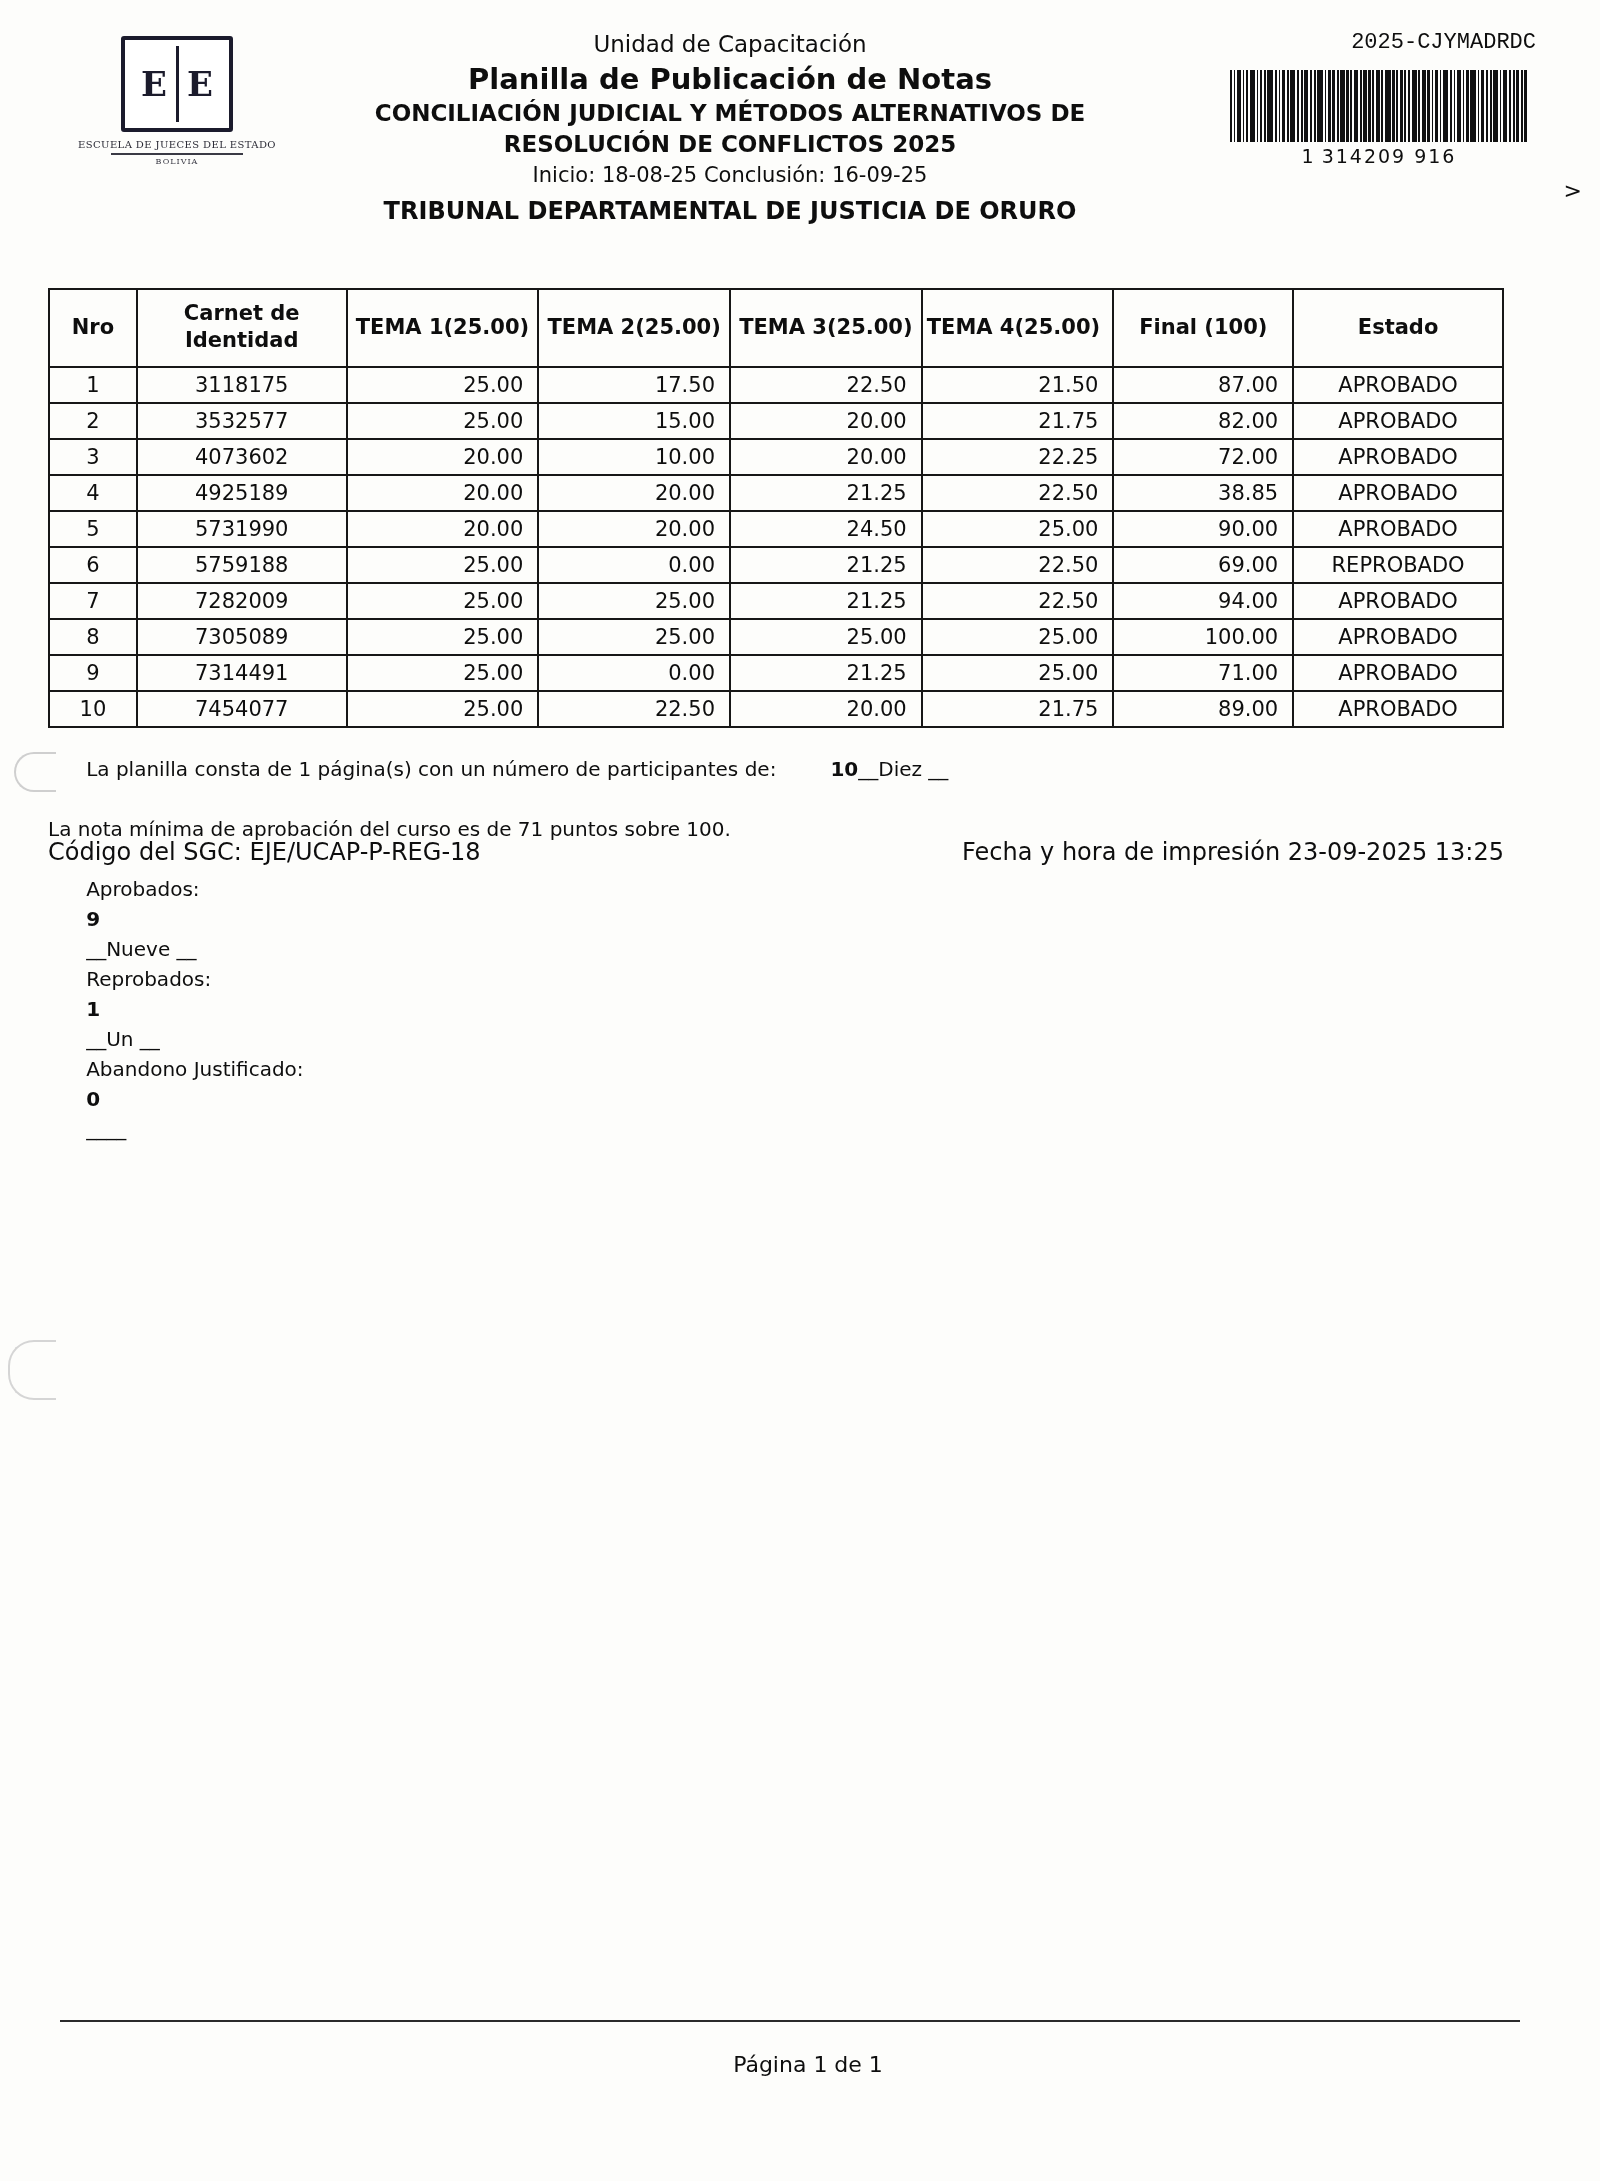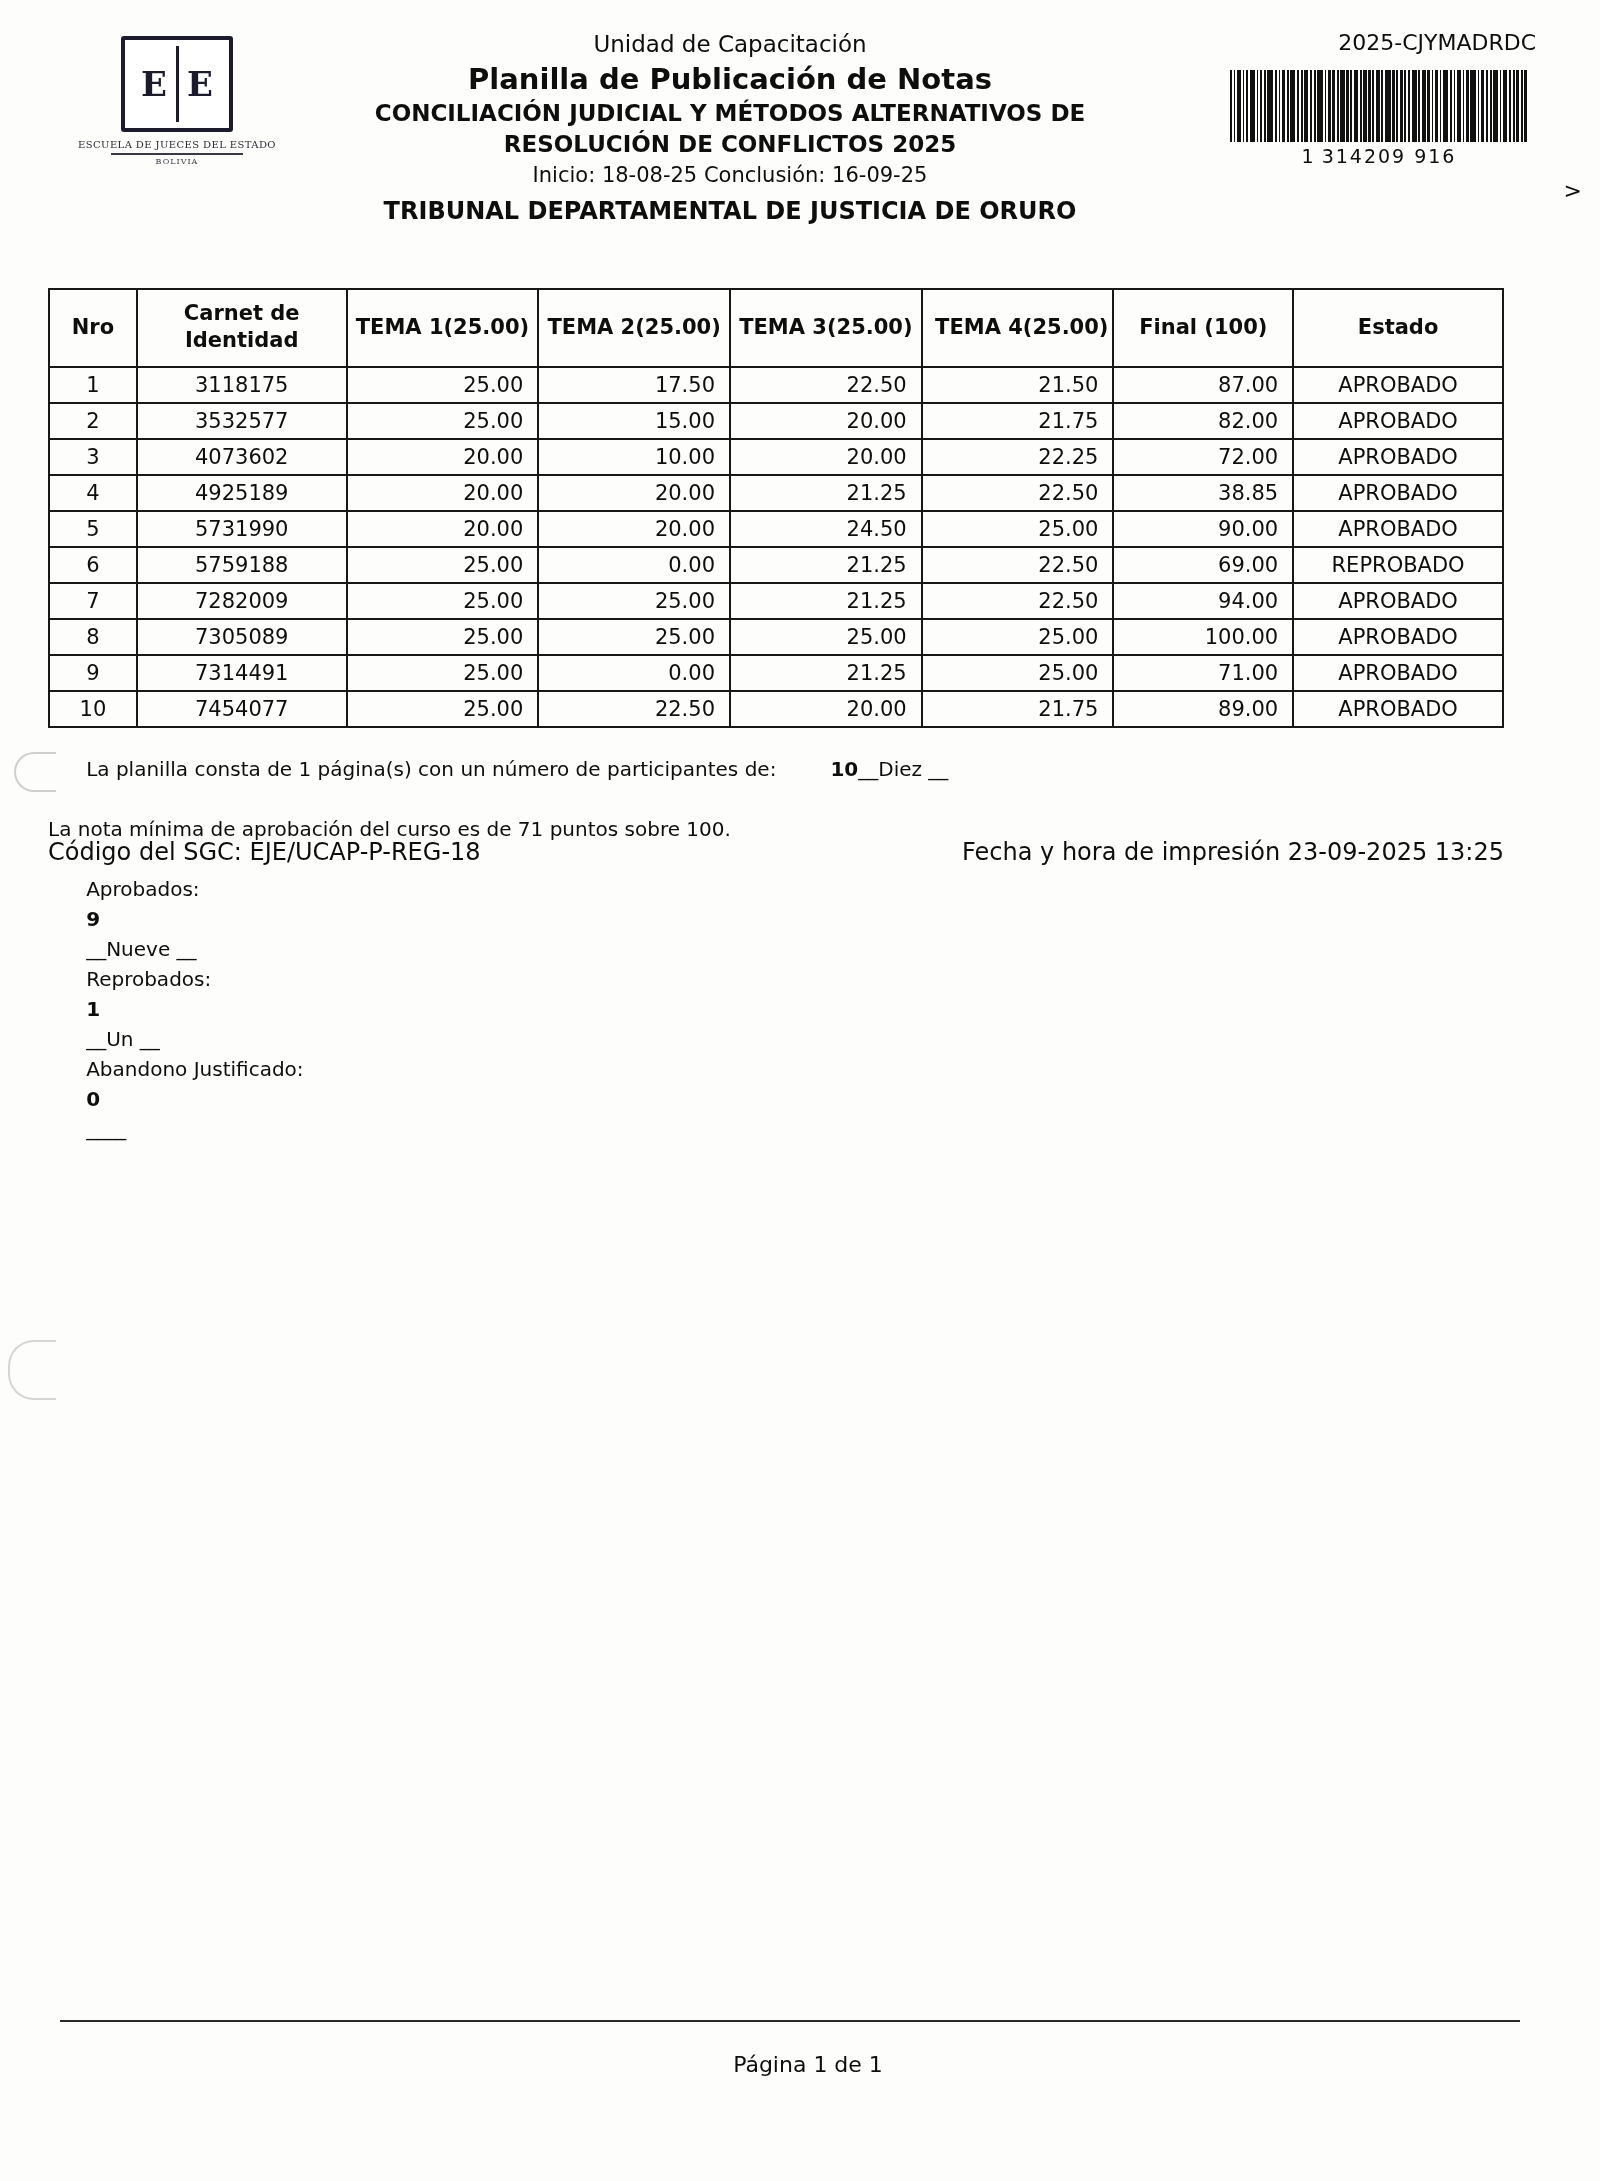--- a/index.html
+++ b/index.html
@@ -122,20 +122,21 @@
     right: 56px;
     top: 0;
     width: 330px;
     text-align: center;
   }
   .code-text {
     font-size: 22px;
     line-height: 30px;
     text-align: right;
     padding-right: 8px;
+    font-family: Liberation Mono, monospace;
   }
   .barcode {
     margin-top: 12px;
     height: 72px;
     display: flex;
     align-items: stretch;
     justify-content: center;
     gap: 0;
   }
   .barcode i {
@@ -352,21 +353,21 @@
   </div>
 
   <table class="grades">
     <thead>
       <tr>
         <th class="c-nro">Nro</th>
         <th class="c-carnet">Carnet de Identidad</th>
         <th class="c-tema" style="text-align:center;padding-right:4px !important;">TEMA 1(25.00)</th>
         <th class="c-tema" style="text-align:center;padding-right:4px !important;">TEMA 2(25.00)</th>
         <th class="c-tema" style="text-align:center;padding-right:4px !important;">TEMA 3(25.00)</th>
-        <th class="c-tema" style="text-align:right;padding-right:4px !important;">TEMA 4(25.00)</th>
+        <th class="c-tema" style="text-align:left;padding-right:4px !important;">TEMA 4(25.00)</th>
         <th class="c-final" style="text-align:center;padding-right:4px !important;">Final (100)</th>
         <th class="c-estado">Estado</th>
       </tr>
     </thead>
     <tbody id="grades-body">
         <tr>
           <td class="c-nro">1</td>
           <td class="c-carnet">3118175</td>
           <td class="c-tema">25.00</td>
           <td class="c-tema">17.50</td>

